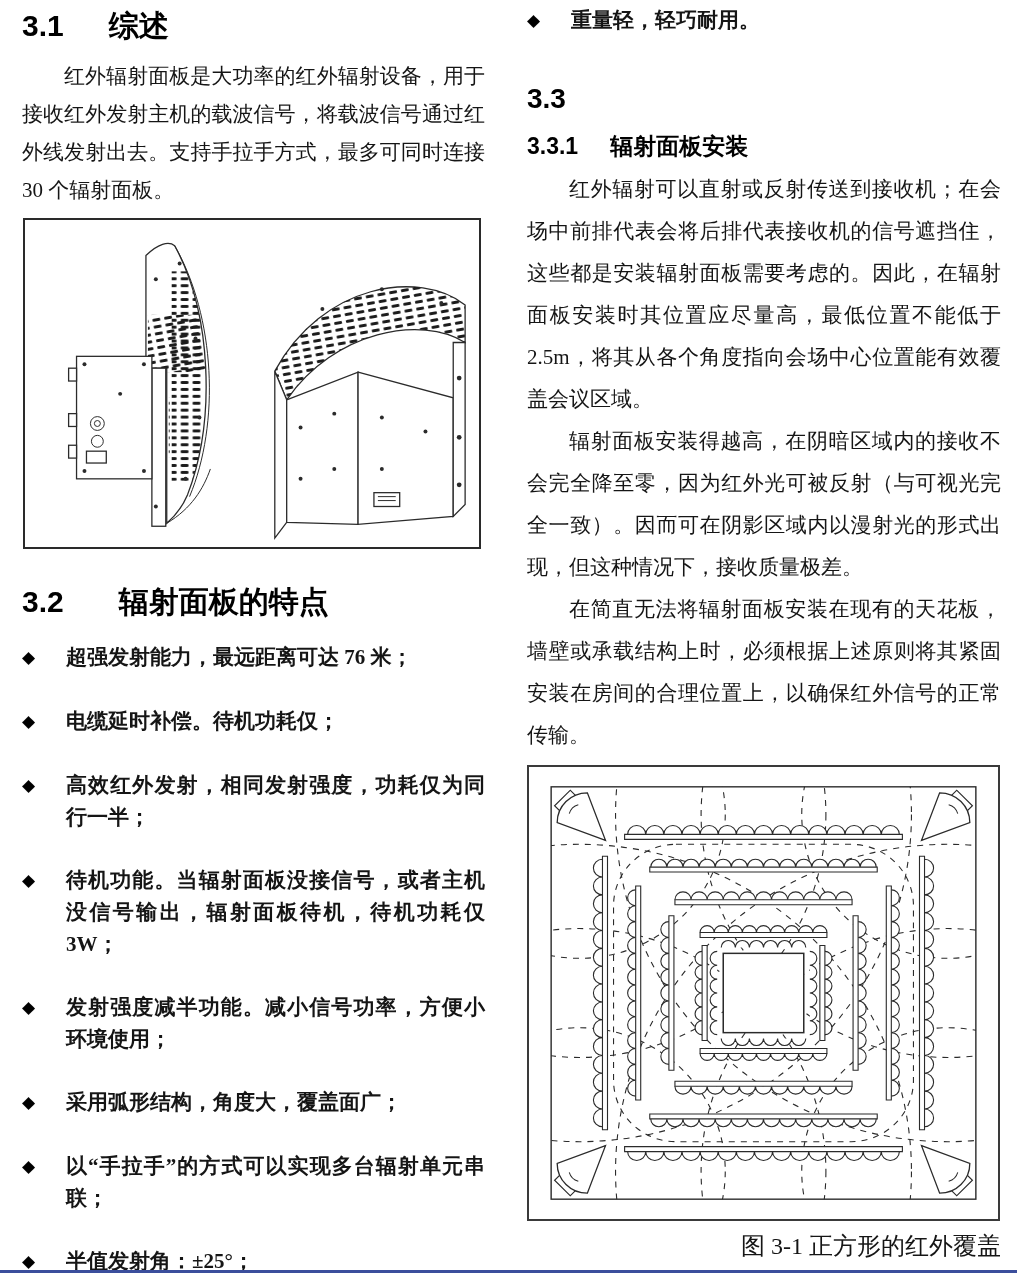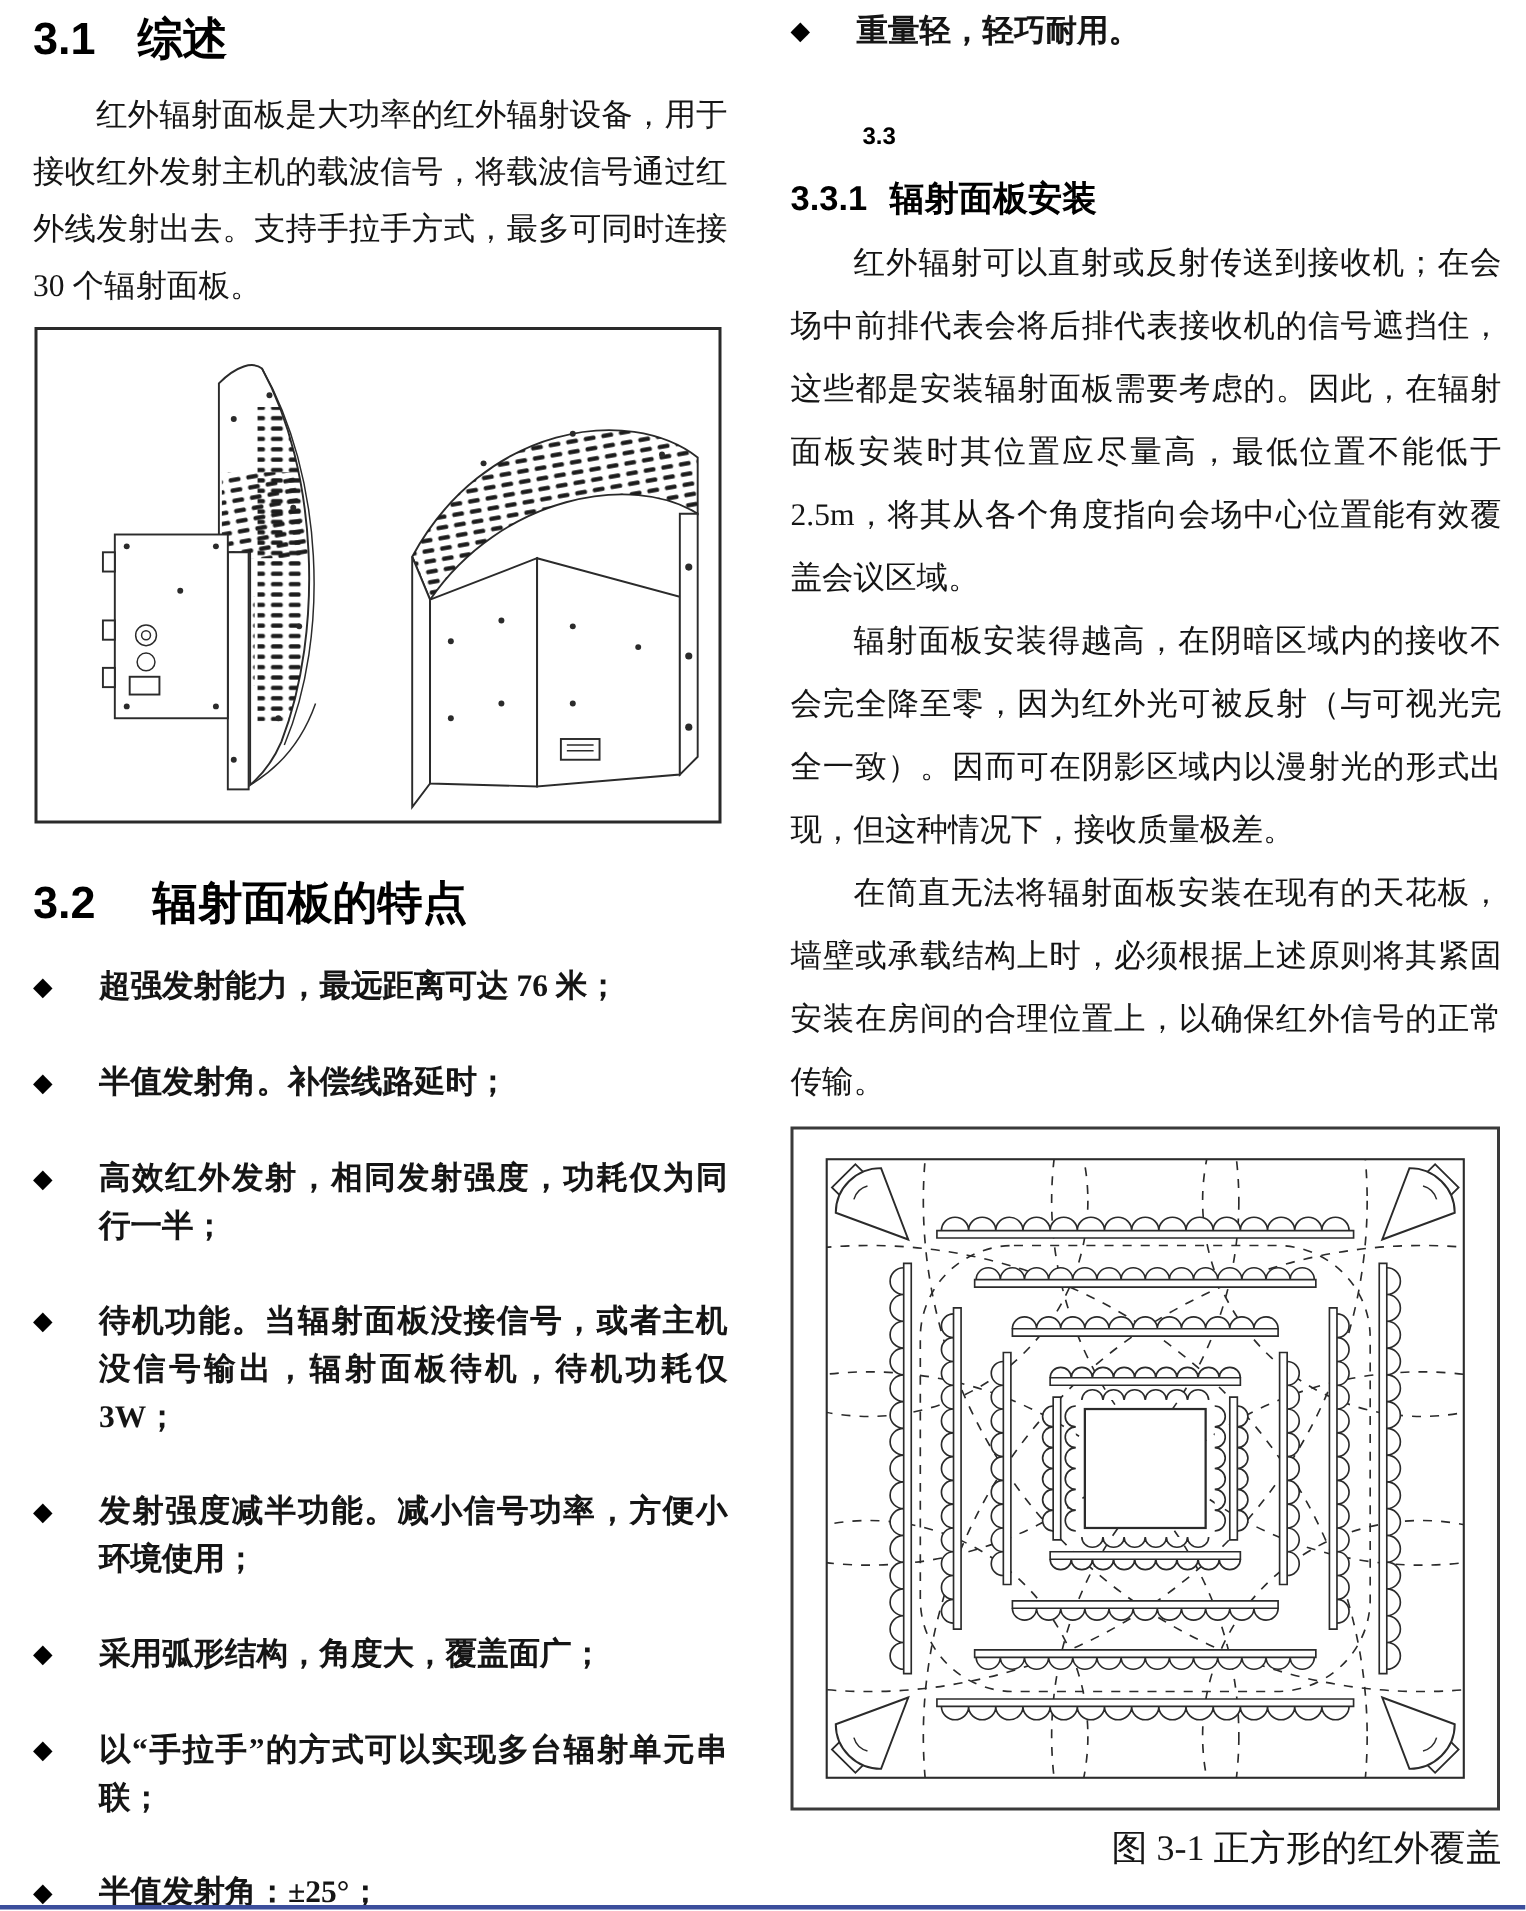--- a/index.html
+++ b/index.html
@@ -6,28 +6,28 @@
   body{
     width:1017px;height:1274px;position:relative;background:#ffffff;
     font-family:"Liberation Serif",serif;color:#111;overflow:hidden;
   }
   .col{position:absolute;top:0;}
   .col-left{left:22px;width:463px;}
   .col-right{left:527px;width:474px;}
 
   .sec-head{
     font-family:"Liberation Sans",sans-serif;font-weight:bold;color:#000;
-    display:flex;align-items:baseline;margin:0;
+    display:flex;align-items:baseline;margin:0;gap:17px;
   }
   .sec-head .num{flex:none;}
   .h-31{font-size:30px;margin-top:6px;}
   .h-31 .num{margin-right:28px;}
   .h-32{font-size:30px;margin-top:33px;}
   .h-32 .num{margin-right:38px;}
-  .h-33{font-size:16px;margin-top:46px;margin-left:48px;}
+  .h-33{font-size:28px;margin-top:46px;}
   .h-33 .num{margin-right:24px;}
   .h-331{font-size:23px;margin-top:16px;}
   .h-331 .num{margin-right:15px;}
 
   .body-p{
     font-size:21px;text-align:justify;text-justify:inter-ideograph;
     text-indent:2em;margin:0;color:#151515;
   }
   .p-31{line-height:38px;margin-top:10px;}
   .p-right{line-height:42px;}
@@ -166,21 +166,21 @@
     <span class="ttl">辐射面板的特点</span>
   </h1>
 
   <ul class="features left-list">
     <li>
       <span class="marker">◆</span>
       <span class="txt">超强发射能力，最远距离可达 76 米；</span>
     </li>
     <li>
       <span class="marker">◆</span>
-      <span class="txt">半值发射角。补偿线路延时；</span>
+      <span class="txt">电缆延时补偿。待机功耗仅；</span>
     </li>
     <li>
       <span class="marker">◆</span>
       <span class="txt">高效红外发射，相同发射强度，功耗仅为同行一半；</span>
     </li>
     <li>
       <span class="marker">◆</span>
       <span class="txt">待机功能。当辐射面板没接信号，或者主机没信号输出，辐射面板待机，待机功耗仅 3W；</span>
     </li>
     <li>

